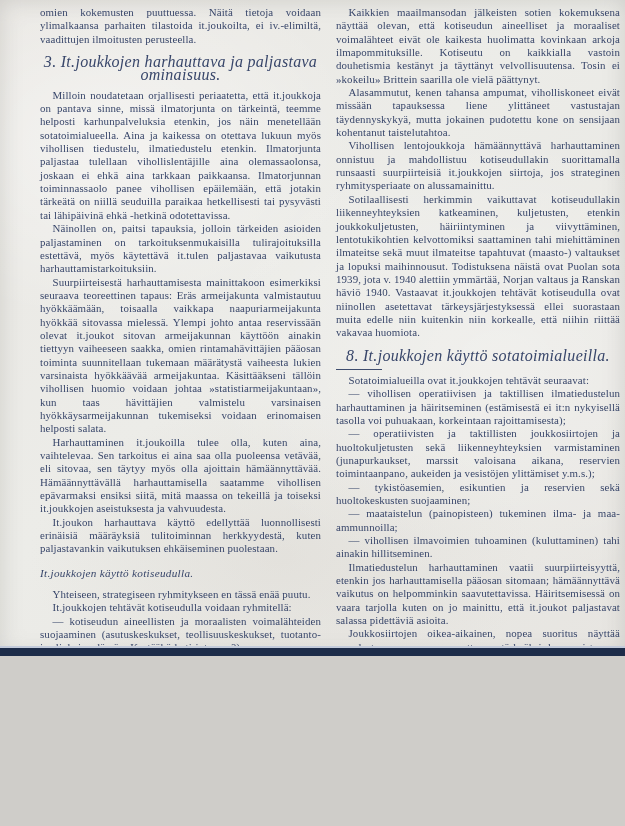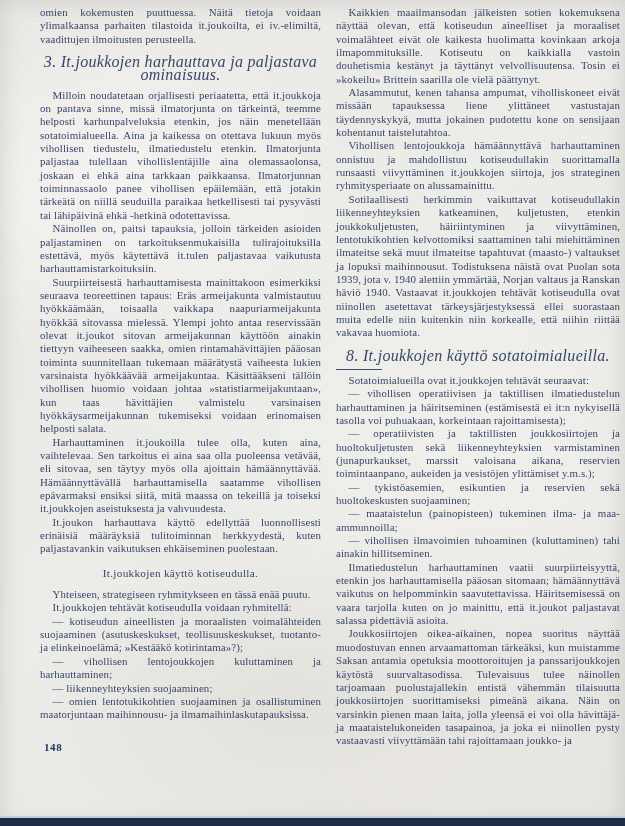--- a/index.html
+++ b/index.html
@@ -1,18 +1,18 @@
 <!DOCTYPE html>
 <html><head>
 <meta charset="utf-8">
 <style>
   html,body{margin:0;padding:0;background:#cfcdc9;}
   .page{
     position:relative;
-    width:625px;height:826px;
+    width:625px;height:656px;
     overflow:hidden;
     background:
       radial-gradient(ellipse 420px 300px at 18% 22%, rgba(255,255,255,.45), rgba(255,255,255,0) 60%),
       radial-gradient(ellipse 500px 380px at 80% 55%, rgba(255,255,255,.30), rgba(255,255,255,0) 60%),
       radial-gradient(ellipse 420px 260px at 45% 85%, rgba(214,210,203,.35), rgba(214,210,203,0) 60%),
       linear-gradient(135deg,#eae8e4 0%,#ececE8 45%,#e7e5e1 100%);
     box-shadow:inset 0 0 22px rgba(120,118,115,.25);
     font-family:"Liberation Serif","DejaVu Serif",serif;
     color:#38466a;
   }
@@ -27,21 +27,21 @@
   .p{margin:0;text-indent:1.15em;}
   .p0{margin:0;text-indent:0;}
   .li{margin:0;text-indent:1.15em;}
   .hnum{
     margin:9px 0 7px 0;
     font-style:italic;text-align:center;text-indent:0;
     font-size:16px;letter-spacing:.3px;
   }
   .hc{
     margin:11px 0 8px 0;
-    text-align:center;text-indent:0;
+    font-style:italic;text-indent:0;
     font-size:11.2px;letter-spacing:.3px;
   }
   .rule{
     width:46px;height:1px;background:#3f4d6e;
     margin:1px 0 4px 0;
   }
   .page-number{
     position:absolute;left:44px;top:741px;
     font-size:11px;font-weight:bold;color:#233560;
     letter-spacing:.6px;
@@ -70,21 +70,21 @@
     <p class="p">It.joukkojen tehtävät kotiseudulla voidaan ryhmitellä:</p>
     <p class="li">— kotiseudun aineellisten ja moraalisten voimalähteiden suojaaminen (asutuskeskukset, teollisuuskeskukset, tuotanto- ja elinkeinoelämä; »Kestääkö kotirintama»?);</p>
     <p class="li">— vihollisen lentojoukkojen kuluttaminen ja harhauttaminen;</p>
     <p class="li">— liikenneyhteyksien suojaaminen;</p>
     <p class="li">— omien lentotukikohtien suojaaminen ja osallistuminen maatorjuntaan maihinnousu- ja ilmamaihinlaskutapauksissa.</p>
   </div>
 
   <div class="col col-right">
     <p class="p">Kaikkien maailmansodan jälkeisten sotien kokemuksena näyttää olevan, että kotiseudun aineelliset ja moraaliset voimalähteet eivät ole kaikesta huolimatta kovinkaan arkoja ilmapommituksille. Kotiseutu on kaikkialla vastoin douhetismia kestänyt ja täyttänyt velvollisuutensa. Tosin ei »kokeilu» Brittein saarilla ole vielä päättynyt.</p>
     <p class="p">Alasammutut, kenen tahansa ampumat, viholliskoneet eivät missään tapauksessa liene ylittäneet vastustajan täydennyskykyä, mutta jokainen pudotettu kone on sensijaan kohentanut taistelutahtoa.</p>
-    <p class="p">Vihollisen lentojoukkoja hämäännyttävä harhauttaminen onnistuu ja mahdollistuu kotiseudullakin suorittamalla runsaasti viivyttäminen it.joukkojen siirtoja, jos strateginen ryhmitysperiaate on alussamainittu.</p>
+    <p class="p">Vihollisen lentojoukkoja hämäännyttävä harhauttaminen onnistuu ja mahdollistuu kotiseudullakin suorittamalla runsaasti suurpiirteisiä it.joukkojen siirtoja, jos strateginen ryhmitysperiaate on alussamainittu.</p>
     <p class="p">Sotilaallisesti herkimmin vaikuttavat kotiseudullakin liikenneyhteyksien katkeaminen, kuljetusten, etenkin joukkokuljetusten, häiriintyminen ja viivyttäminen, lentotukikohtien kelvottomiksi saattaminen tahi miehittäminen ilmateitse sekä muut ilmateitse tapahtuvat (maasto-) valtaukset ja lopuksi maihinnousut. Todistuksena näistä ovat Puolan sota 1939, jota v. 1940 alettiin ymmärtää, Norjan valtaus ja Ranskan häviö 1940. Vastaavat it.joukkojen tehtävät kotiseudulla ovat niinollen asetettavat tärkeysjärjestyksessä ellei suorastaan muita edelle niin kuitenkin niin korkealle, että niihin riittää vakavaa huomiota.</p>
     <p class="hnum">8. It.joukkojen käyttö sotatoimialueilla.</p>
     <div class="rule"></div>
     <p class="p">Sotatoimialueilla ovat it.joukkojen tehtävät seuraavat:</p>
     <p class="li">— vihollisen operatiivisen ja taktillisen ilmatiedustelun harhauttaminen ja häiritseminen (estämisestä ei it:n nykyisellä tasolla voi puhuakaan, korkeintaan rajoittamisesta);</p>
     <p class="li">— operatiivisten ja taktillisten joukkosiirtojen ja huoltokuljetusten sekä liikenneyhteyksien varmistaminen (junapurkaukset, marssit valoisana aikana, reservien toimintaanpano, aukeiden ja vesistöjen ylittämiset y.m.s.);</p>
     <p class="li">— tykistöasemien, esikuntien ja reservien sekä huoltokeskusten suojaaminen;</p>
     <p class="li">— maataistelun (painopisteen) tukeminen ilma- ja maa-ammunnoilla;</p>
     <p class="li">— vihollisen ilmavoimien tuhoaminen (kuluttaminen) tahi ainakin hillitseminen.</p>
     <p class="p">Ilmatiedustelun harhauttaminen vaatii suurpiirteisyyttä, etenkin jos harhauttamisella pääosan sitomaan; hämäännyttävä vaikutus on helpomminkin saavutettavissa. Häiritsemisessä on vaara tarjolla kuten on jo mainittu, että it.joukot paljastavat salassa pidettäviä asioita.</p>

